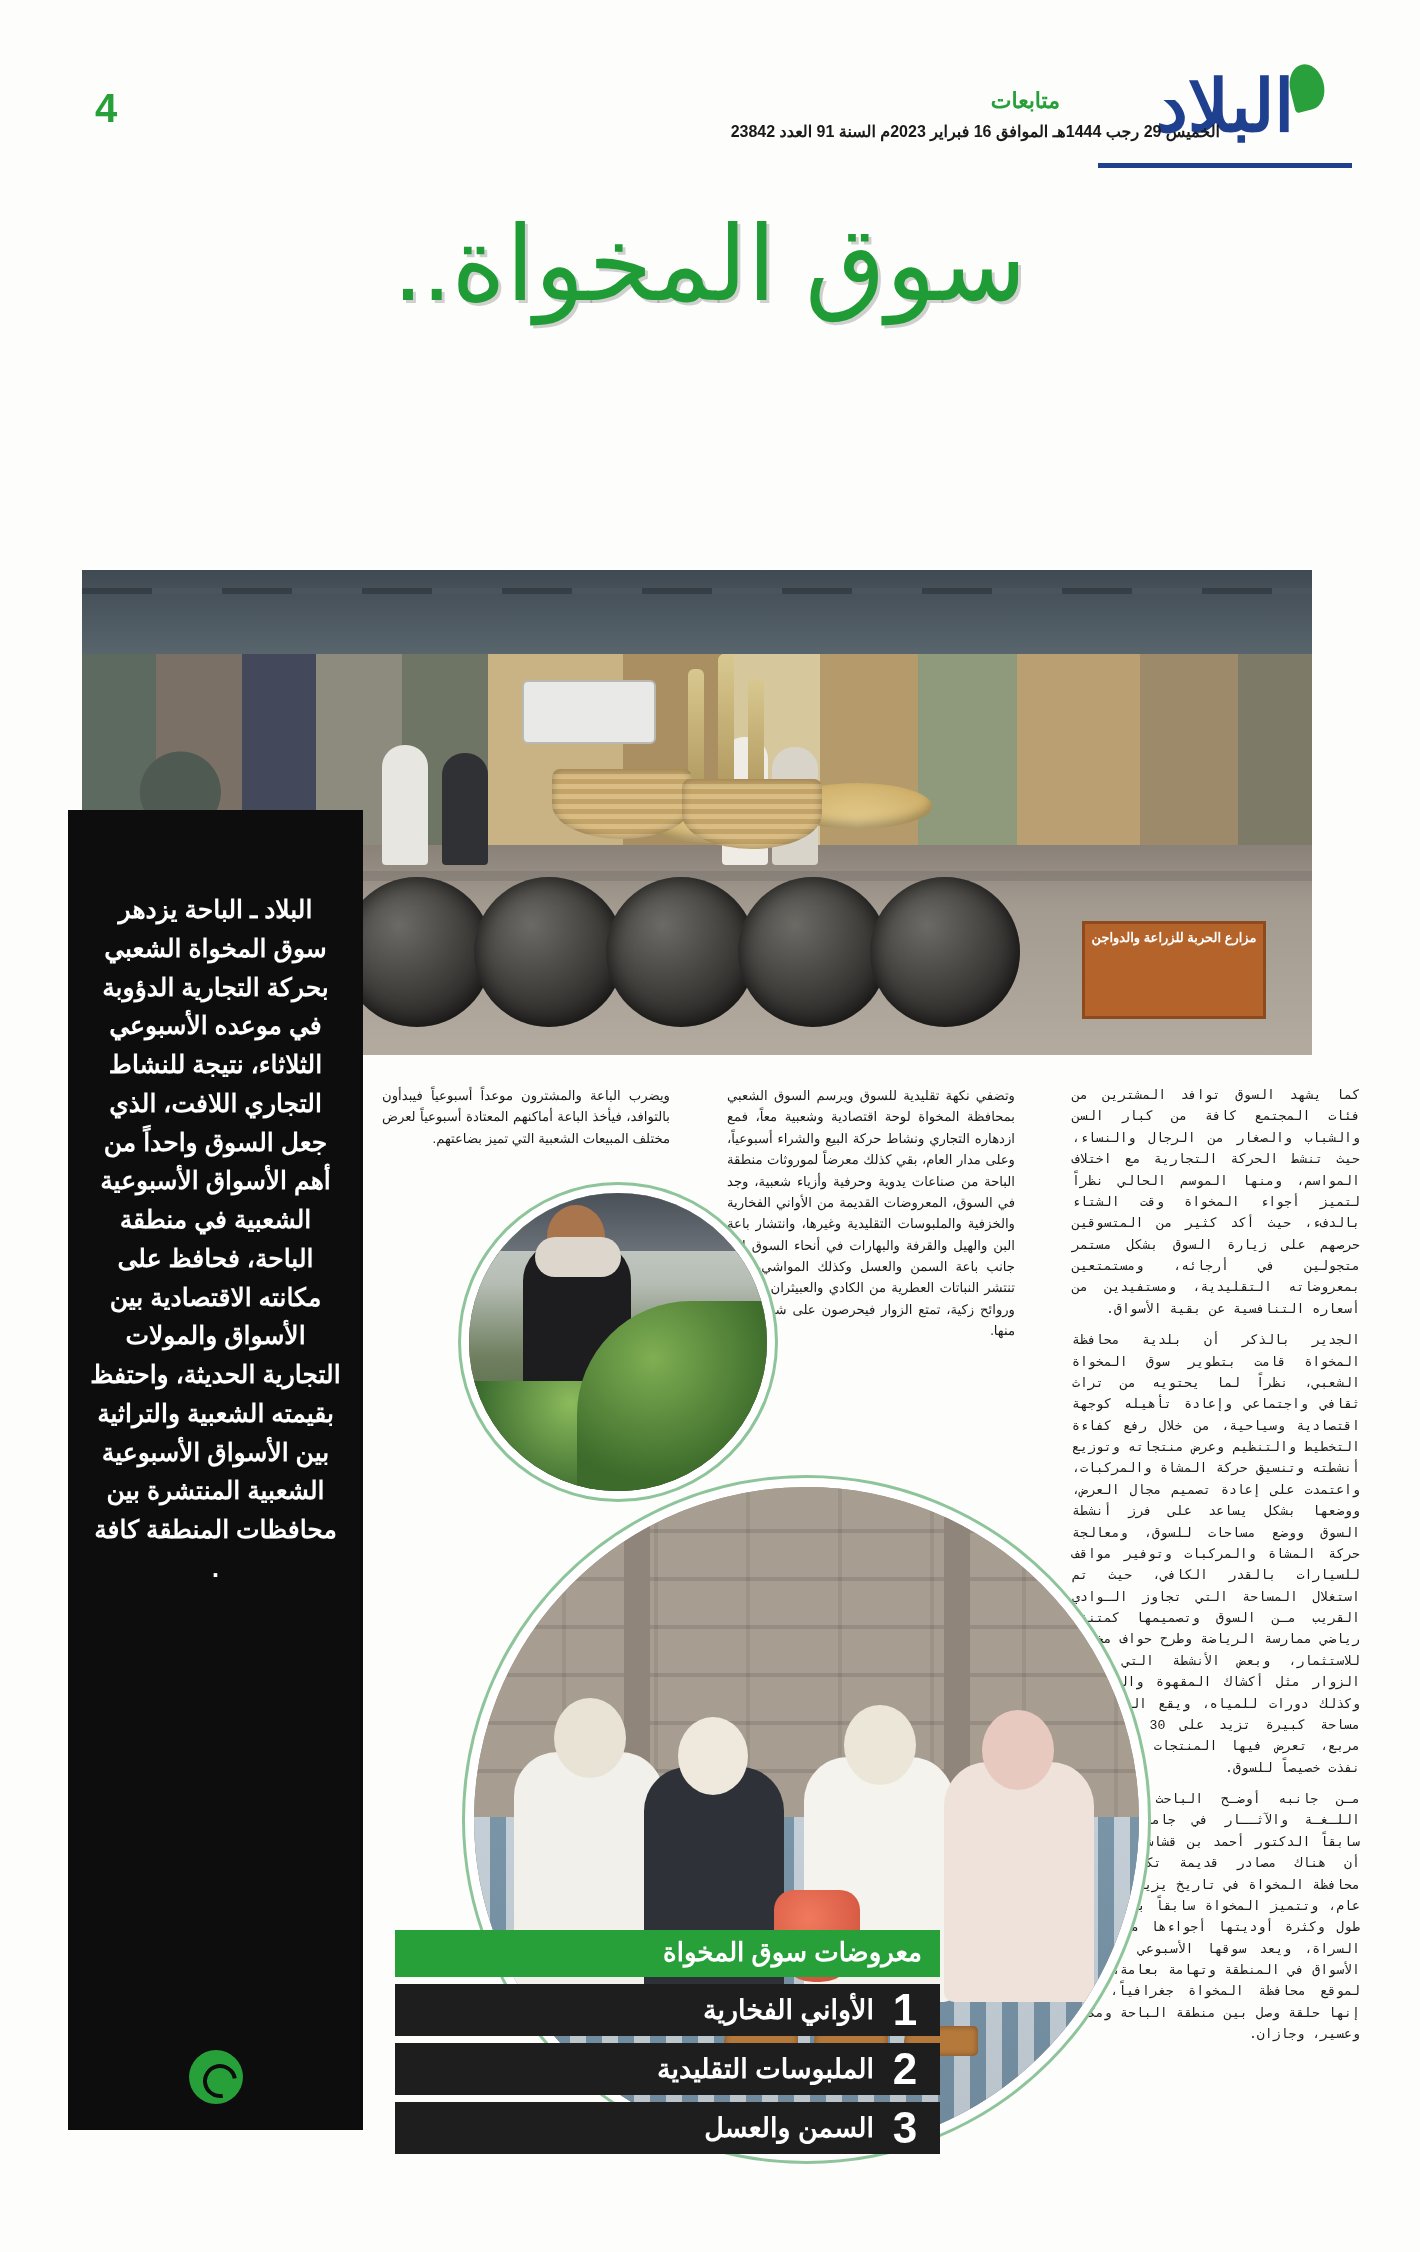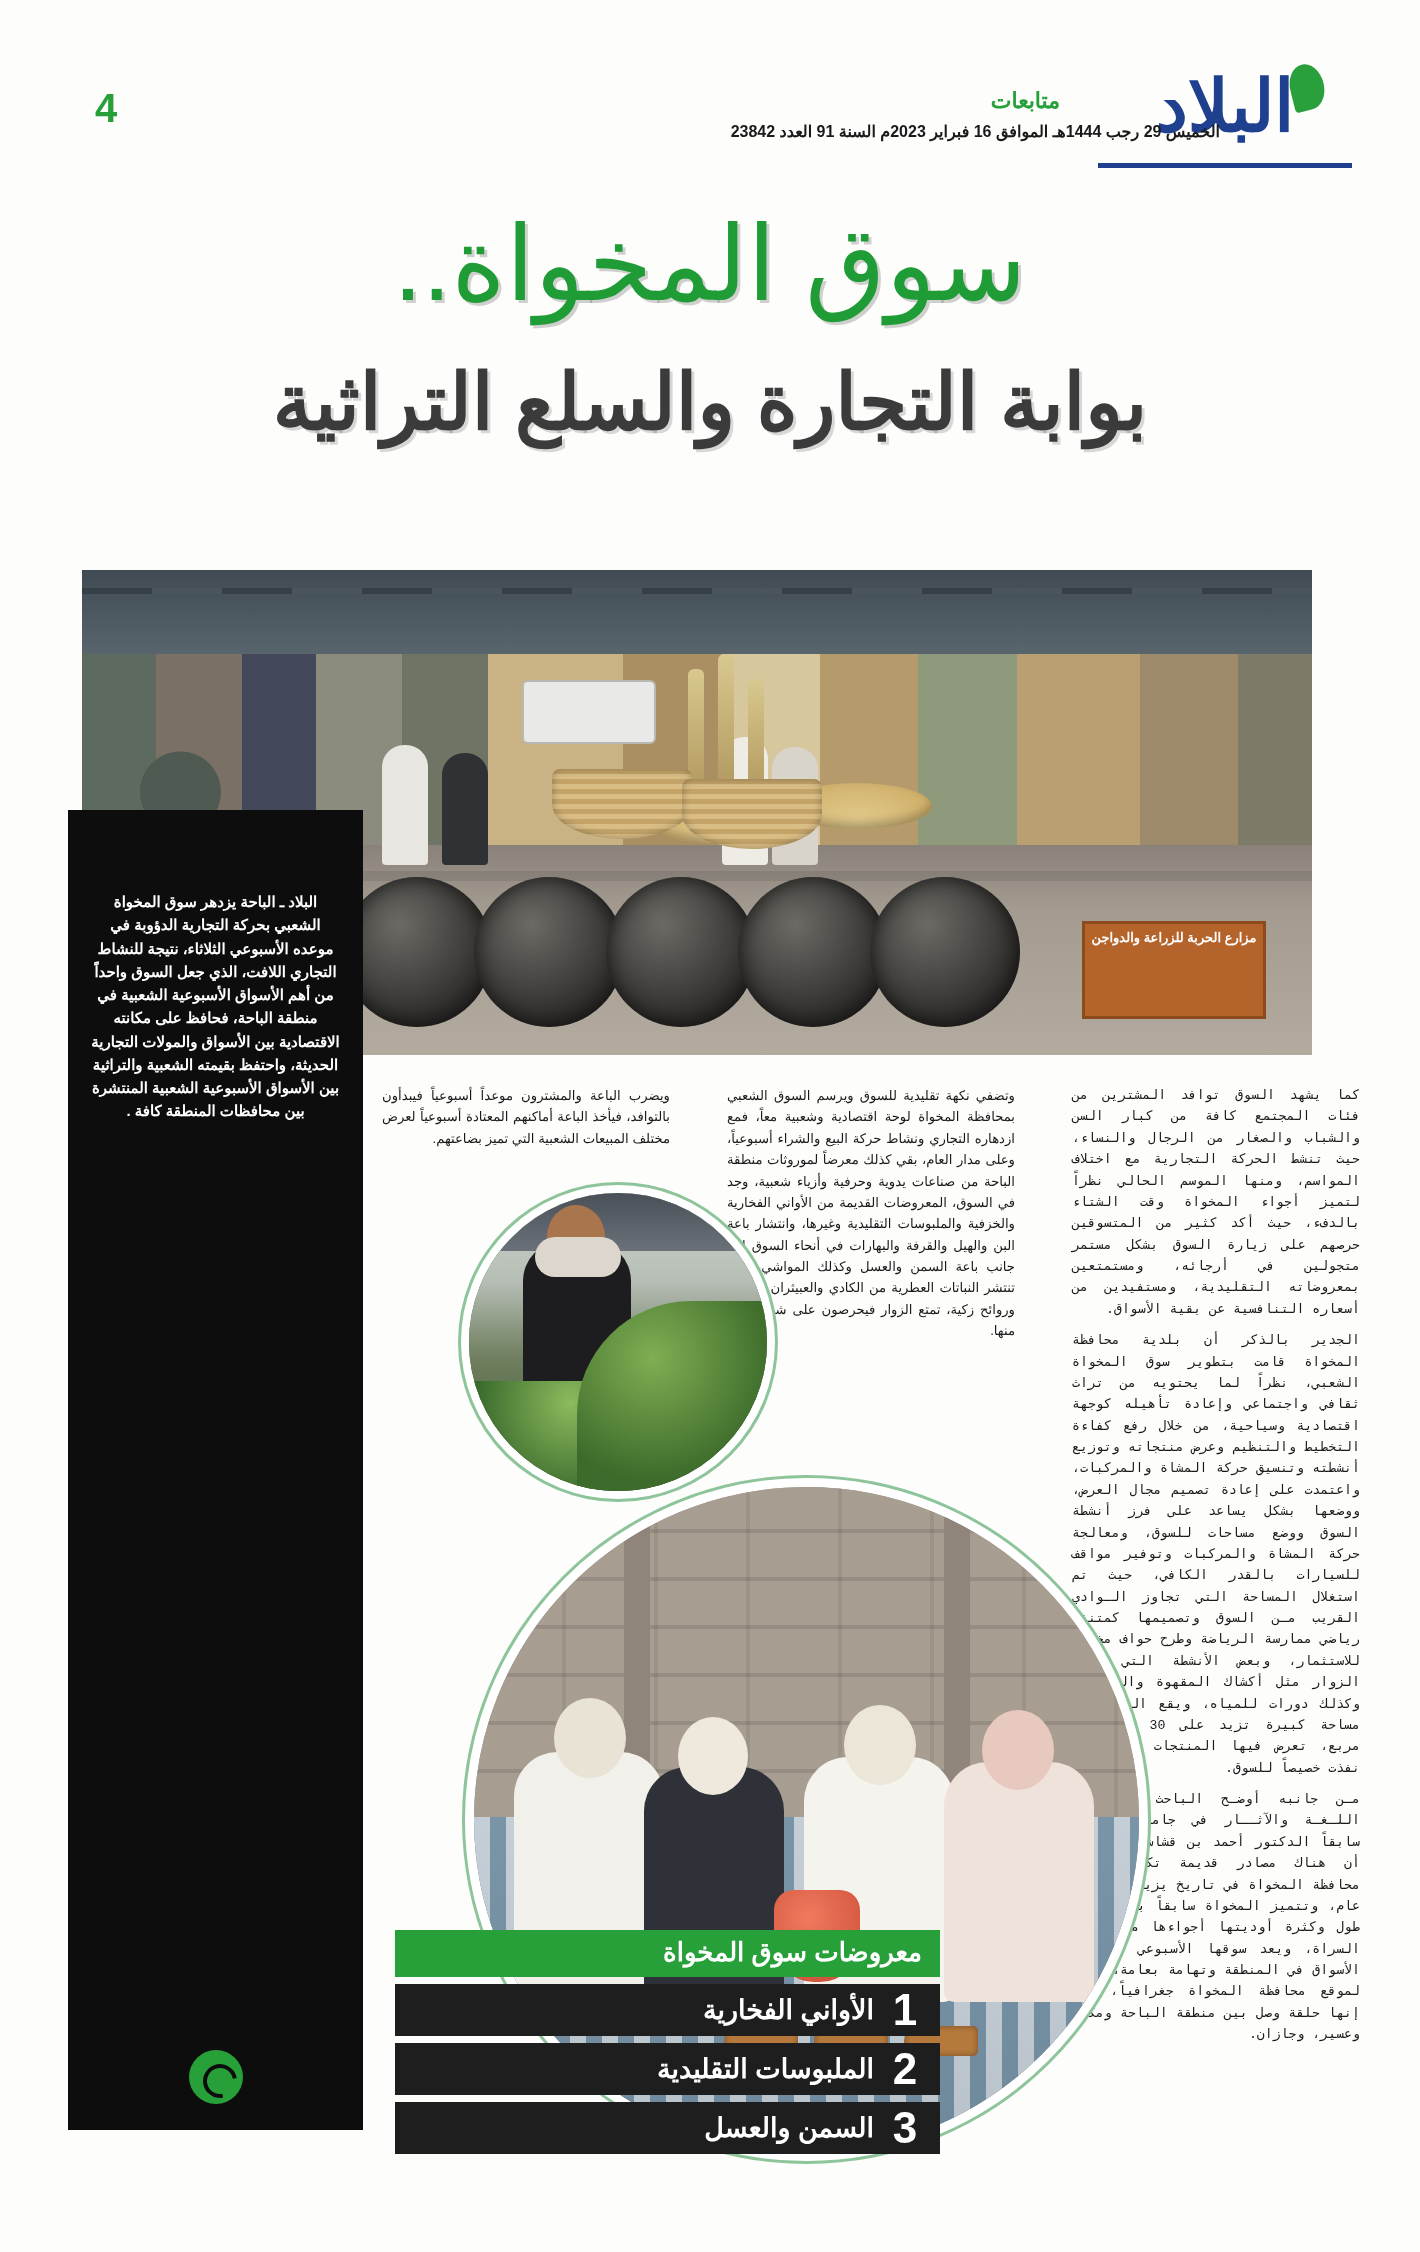--- a/index.html
+++ b/index.html
@@ -267,21 +267,21 @@
     position: absolute;
     top: 810px;
     left: 68px;
     width: 295px;
     height: 1320px;
     background: #0d0d0d;
   }
   .sidebar-inner {
     padding: 80px 22px 30px 22px;
     color: #ffffff;
-    font-size: 15px;
+    font-size: 25px;
     font-weight: bold;
     line-height: 1.55;
     text-align: center;
     direction: rtl;
   }
   .sidebar-lead { color: #ffffff; }
   .sidebar-logo-mark {
     position: absolute;
     bottom: 26px;
     left: 50%;
@@ -404,21 +404,20 @@
       <div class="logo-leaf"></div>
       <div class="logo-word">البلاد</div>
       <div class="logo-rule"></div>
     </div>
     <div class="section-label">متابعات</div>
     <div class="dateline">الخميس 29 رجب 1444هـ  الموافق 16 فبراير 2023م  السنة 91  العدد 23842</div>
     <div class="page-number">4</div>
   </div>
 
   <div class="headline-main">سوق المخواة..</div>
-  <div class="headline-sub">بوابة التجارة والسلع التراثية</div>
 
   <div class="hero-photo">
     <div class="hero-sky"></div>
     <div class="hero-canopy"></div>
     <div class="hero-stalls"></div>
     <div class="hero-ground"></div>
 
     <div class="truck" style="left:440px;top:110px;width:130px;height:60px;"></div>
     <div class="person" style="left:300px;height:120px;bottom:190px;background:#e8e6e1;"></div>
     <div class="person" style="left:360px;height:112px;bottom:190px;background:#2f3134;"></div>

